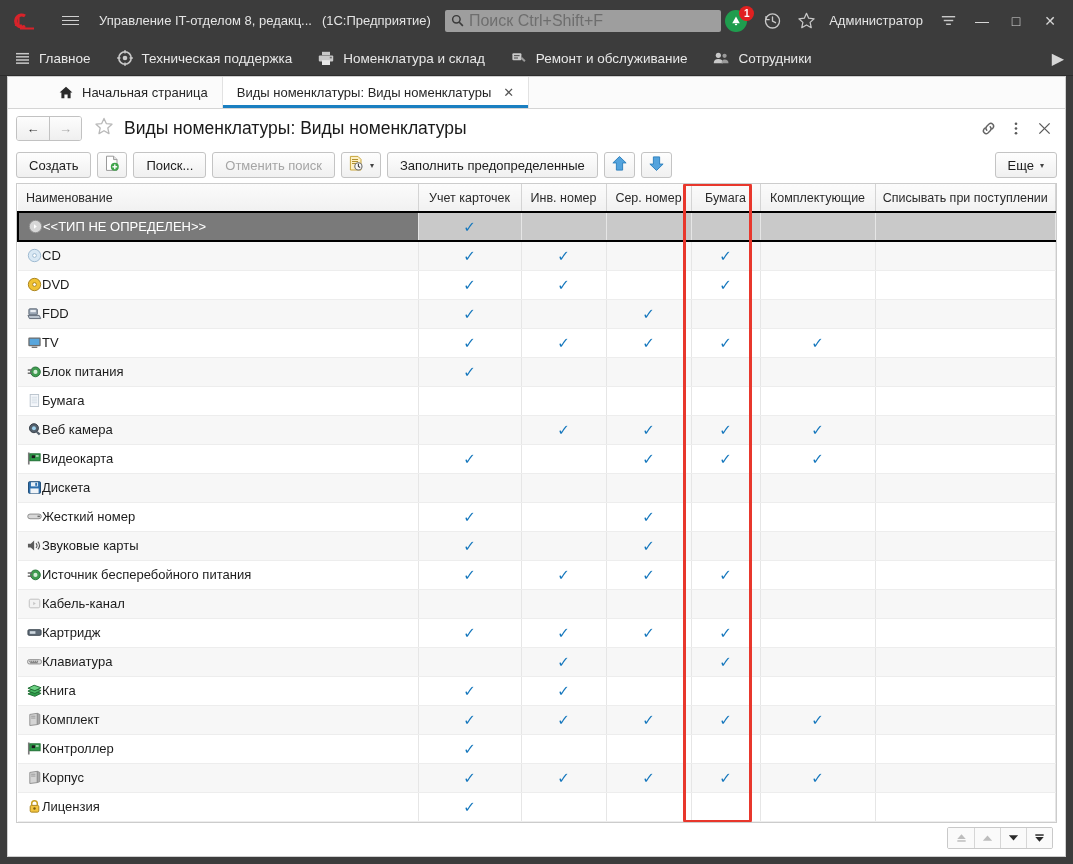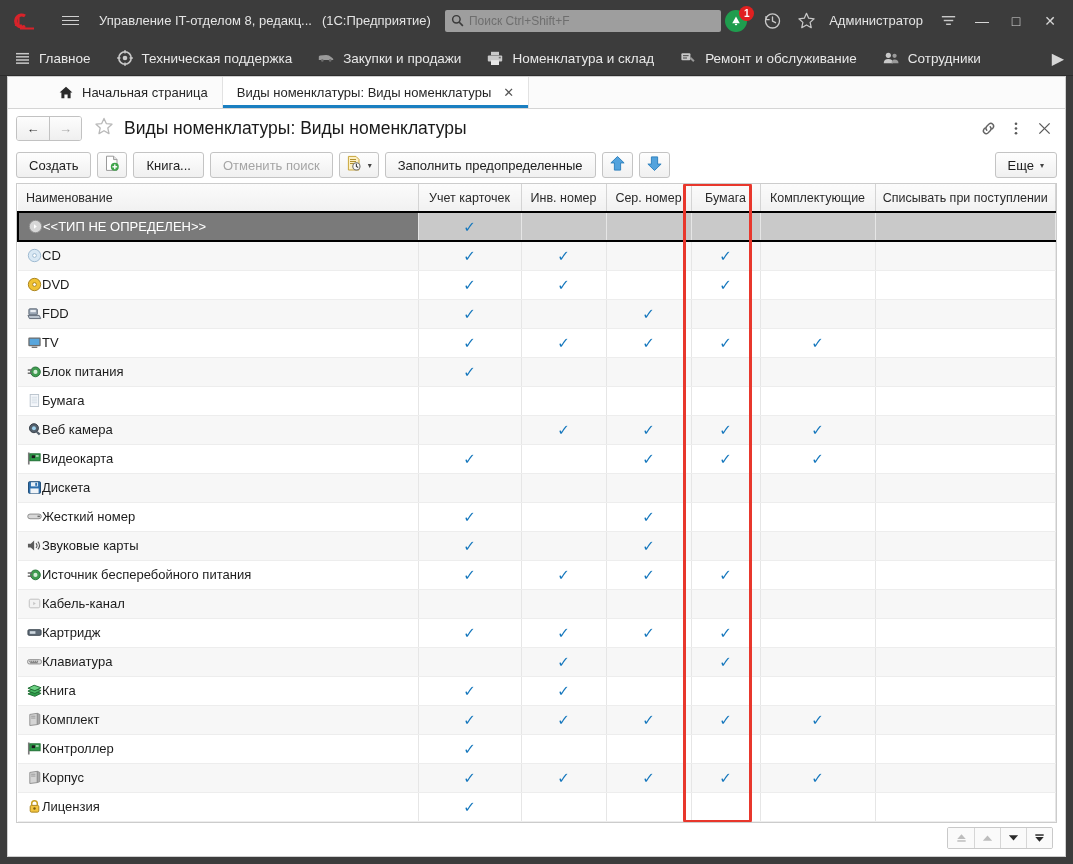--- a/index.html
+++ b/index.html
@@ -37,21 +37,21 @@
     color: #e4e4e4; font-size: 13px; margin-left: 14px;
     white-space: nowrap;
   }
   .app-edition { color: #e4e4e4; font-size: 13px; margin-left: 10px; white-space: nowrap; }
   .searchbox {
     margin-left: 14px; width: 288px; height: 22px;
     background: #9e9e9e; border-radius: 2px;
     display: flex; align-items: center; padding: 0 6px;
   }
   .searchbox .mag { margin-right: 5px; display:flex; }
-  .searchbox .ph { color: #6e6e6e; font-size: 12px; white-space: nowrap; }
+  .searchbox .ph { color: #6e6e6e; font-size: 16px; white-space: nowrap; }
   .tb-right { margin-left: auto; display: flex; align-items: center; gap: 0; padding-right: 6px; }
   .tb-icon {
     width: 34px; height: 34px; display: flex; align-items: center;
     justify-content: center; cursor: pointer; position: relative;
   }
   .bell-wrap { position: relative; width: 26px; height: 26px; }
   .bell-circle {
     position: absolute; left: 0; top: 2px;
     width: 22px; height: 22px; border-radius: 50%;
     background: #1f9d4e;
@@ -301,30 +301,20 @@
           <circle cx="8" cy="8" r="2.3" fill="#c9c9c9"></circle>
           <rect x="7.2" y="0.2" width="1.6" height="3.2" fill="#c9c9c9"></rect>
           <rect x="7.2" y="12.6" width="1.6" height="3.2" fill="#c9c9c9"></rect>
           <rect x="0.2" y="7.2" width="3.2" height="1.6" fill="#c9c9c9"></rect>
           <rect x="12.6" y="7.2" width="3.2" height="1.6" fill="#c9c9c9"></rect>
         </svg>
       </span>
       <span>Техническая поддержка</span>
     </div>
 
-    <div class="menu-item">
-      <span class="micon">
-        <svg width="18" height="12" viewBox="0 0 20 12" aria-hidden="true">
-          <path d="M1 8.5 L1 4.5 Q1 3.2 2.6 3 L10 2.4 Q13.6 2.2 16.4 4.6 L18.6 6.6 Q19.2 7.2 19 8.5 Z" fill="#9a9a9a"></path>
-          <circle cx="5.4" cy="9" r="1.6" fill="#6e6e6e"></circle>
-          <circle cx="15.2" cy="9" r="1.6" fill="#6e6e6e"></circle>
-        </svg>
-      </span>
-      <span>Закупки и продажи</span>
-    </div>
 
     <div class="menu-item">
       <span class="micon">
         <svg width="16" height="15" viewBox="0 0 16 15" aria-hidden="true">
           <rect x="4" y="0.8" width="8" height="3.4" fill="#c9c9c9"></rect>
           <rect x="0.8" y="4.4" width="14.4" height="6" rx="1" fill="#c9c9c9"></rect>
           <rect x="4" y="9.2" width="8" height="4.8" fill="#e8e8e8"></rect>
           <rect x="11.8" y="5.8" width="2" height="1.6" fill="#6e6e6e"></rect>
         </svg>
       </span>
@@ -418,21 +408,21 @@
           <svg width="16" height="17" viewBox="0 0 16 17" aria-hidden="true">
             <path d="M2.5 1.2 L9.6 1.2 L13 4.6 L13 15.4 L2.5 15.4 Z" fill="#ffffff" stroke="#9a9a9a" stroke-width="1"></path>
             <path d="M9.6 1.2 L9.6 4.6 L13 4.6" fill="#e3e3e3" stroke="#9a9a9a" stroke-width="1"></path>
             <circle cx="10.8" cy="11.8" r="4" fill="#3fa34a"></circle>
             <rect x="10.1" y="9.4" width="1.4" height="4.8" fill="#fff"></rect>
             <rect x="8.4" y="11.1" width="4.8" height="1.4" fill="#fff"></rect>
           </svg>
         </span>
       </div>
 
-      <div class="btn">Книга...</div>
+      <div class="btn">Поиск...</div>
       <div class="btn disabled">Отменить поиск</div>
 
       <div class="btn iconbtn">
         <span>
           <svg width="16" height="17" viewBox="0 0 16 17" aria-hidden="true">
             <path d="M2.4 1.4 L10 1.4 L13 4.4 L13 15 L2.4 15 Z" fill="#fdf0c4" stroke="#c9a63c" stroke-width="1"></path>
             <rect x="4" y="4" width="6" height="1" fill="#b09030"></rect>
             <rect x="4" y="6" width="6" height="1" fill="#b09030"></rect>
             <rect x="4" y="8" width="4" height="1" fill="#b09030"></rect>
             <circle cx="10.4" cy="11.4" r="3.6" fill="#fafafa" stroke="#6e6e6e" stroke-width="1.1"></circle>

